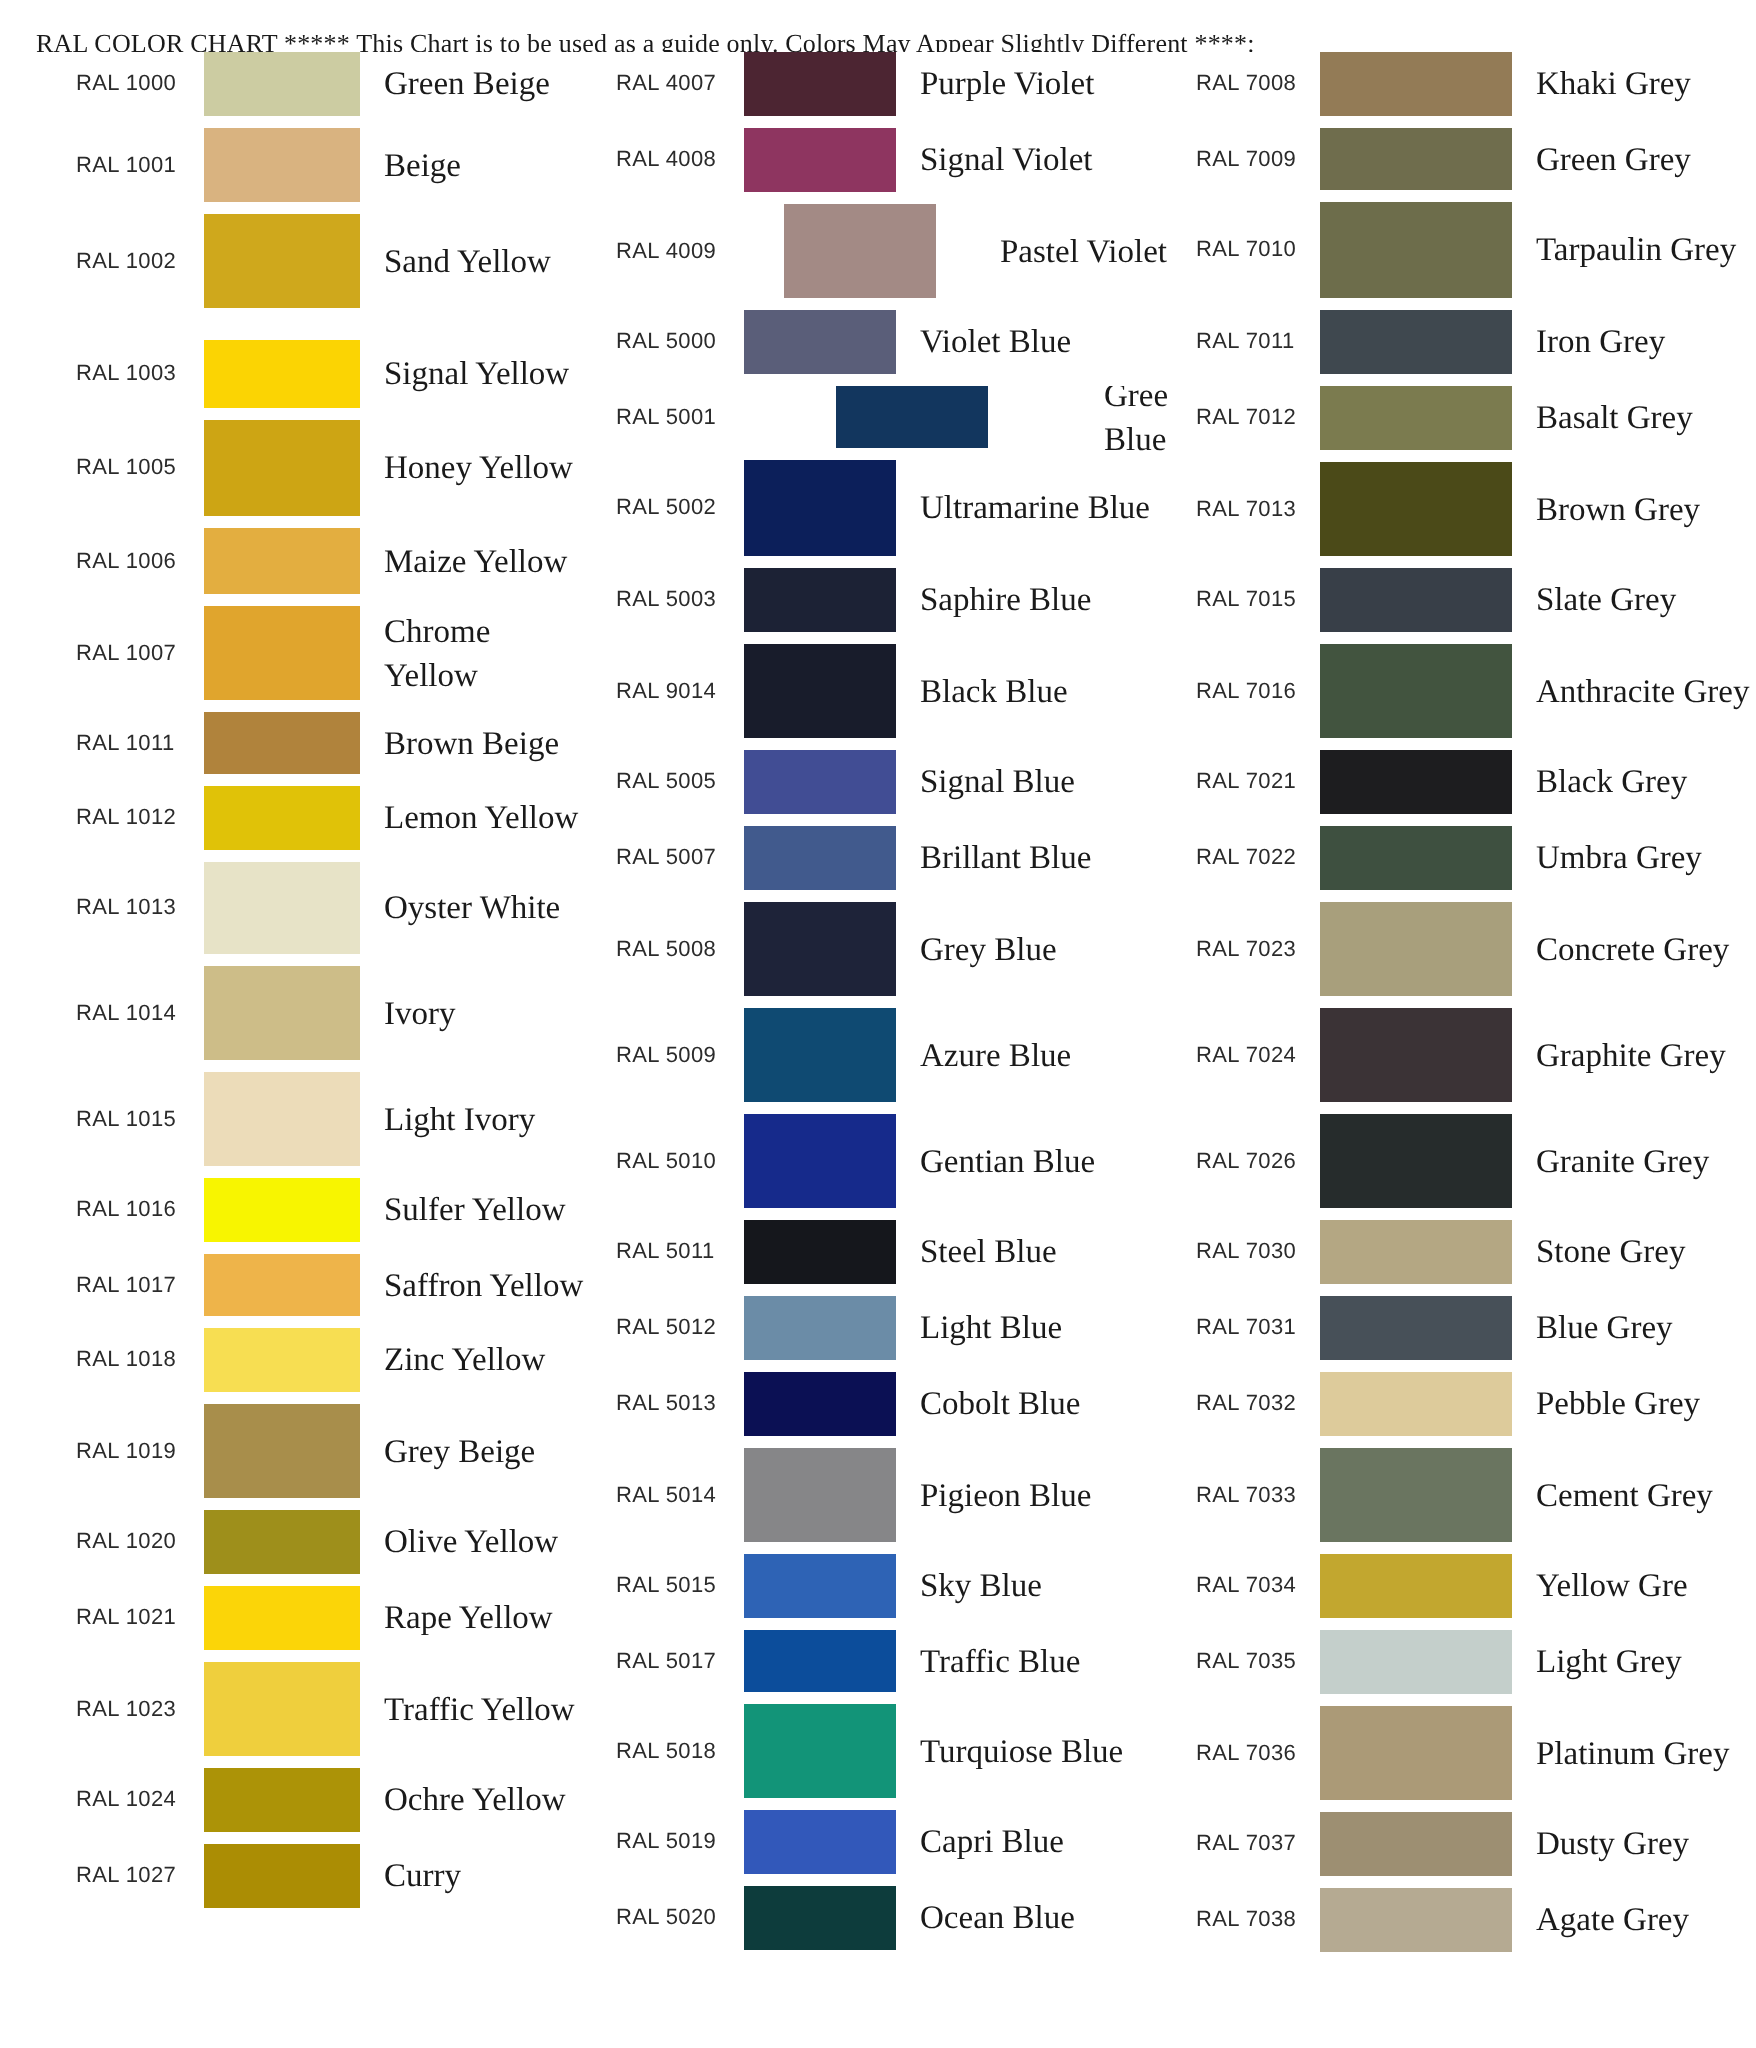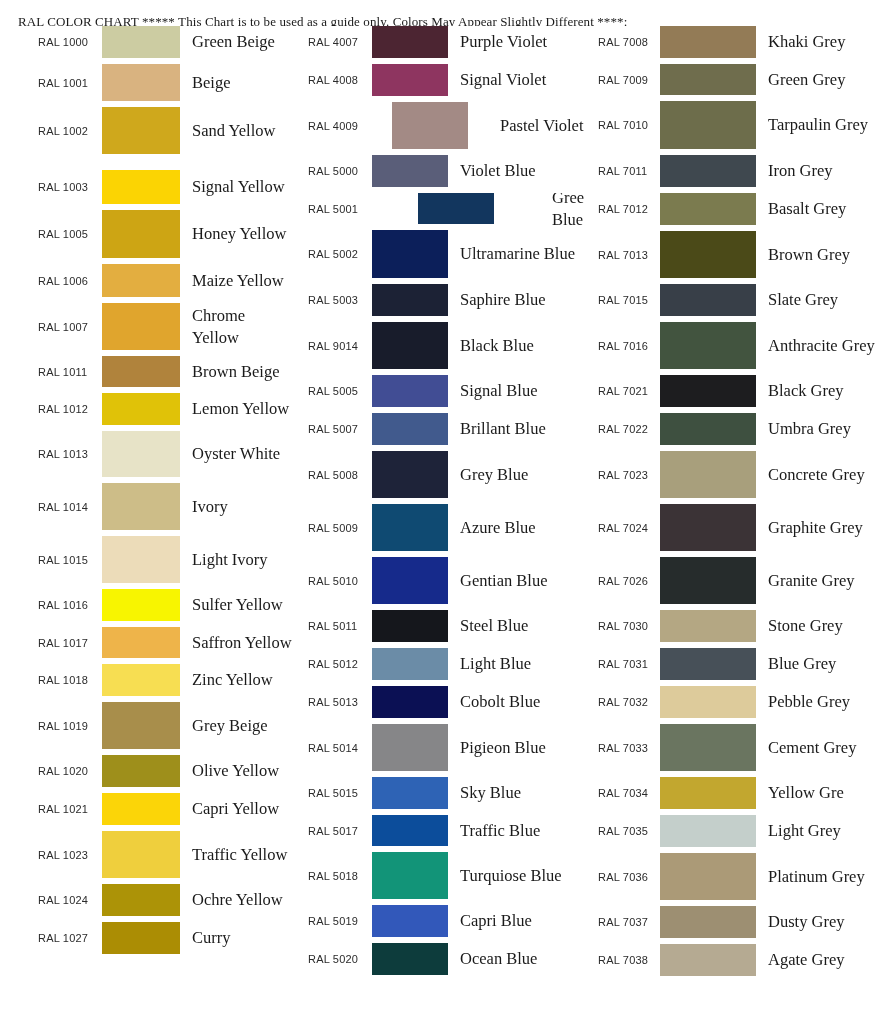--- a/index.html
+++ b/index.html
@@ -174,21 +174,21 @@
         <span class="color-name">Grey Beige</span>
       </div>
       <div class="color-row" style="height: 38px;">
         <span class="ral-code">RAL 1020</span>
         <span class="swatch" style="background: rgb(158, 143, 27); height: 32px;"></span>
         <span class="color-name">Olive Yellow</span>
       </div>
       <div class="color-row" style="height: 38px;">
         <span class="ral-code">RAL 1021</span>
         <span class="swatch" style="background: rgb(251, 213, 8); height: 32px;"></span>
-        <span class="color-name">Capri Yellow</span>
+        <span class="color-name">Rape Yellow</span>
       </div>
       <div class="color-row" style="height: 53px;">
         <span class="ral-code">RAL 1023</span>
         <span class="swatch" style="background: rgb(239, 207, 61); height: 47px;"></span>
         <span class="color-name">Traffic Yellow</span>
       </div>
       <div class="color-row" style="height: 38px;">
         <span class="ral-code">RAL 1024</span>
         <span class="swatch" style="background: rgb(172, 147, 7); height: 32px;"></span>
         <span class="color-name">Ochre Yellow</span>

